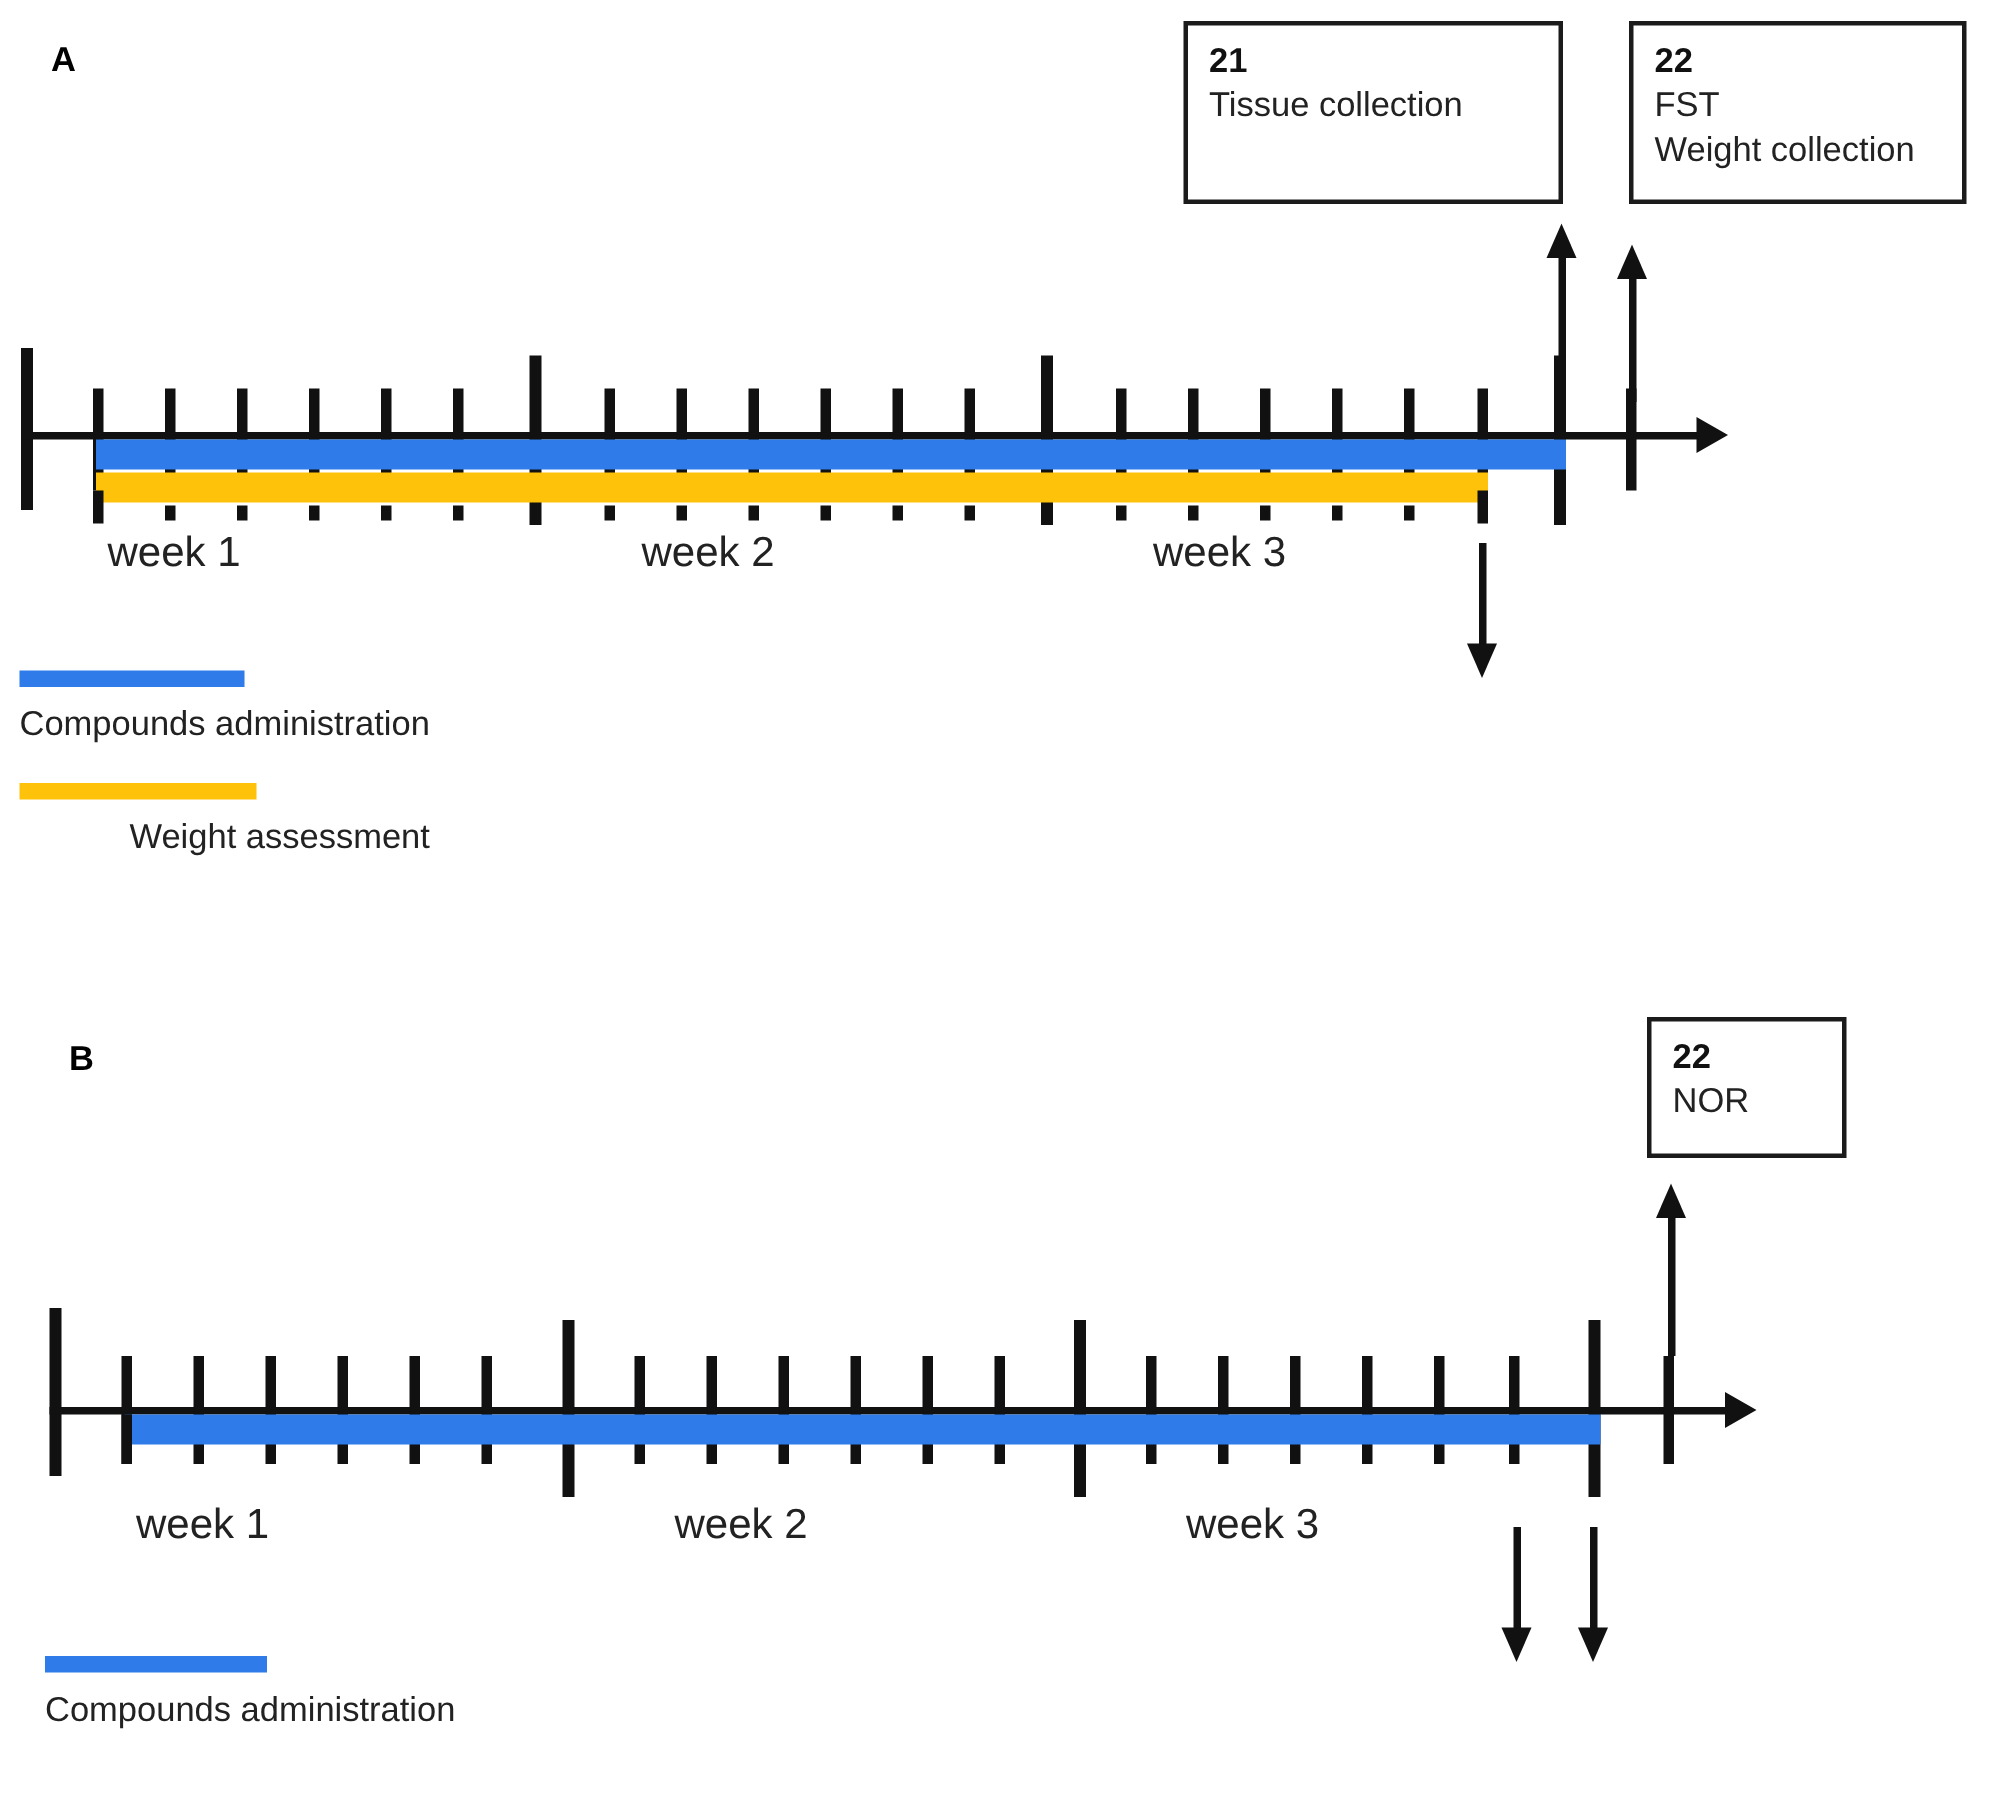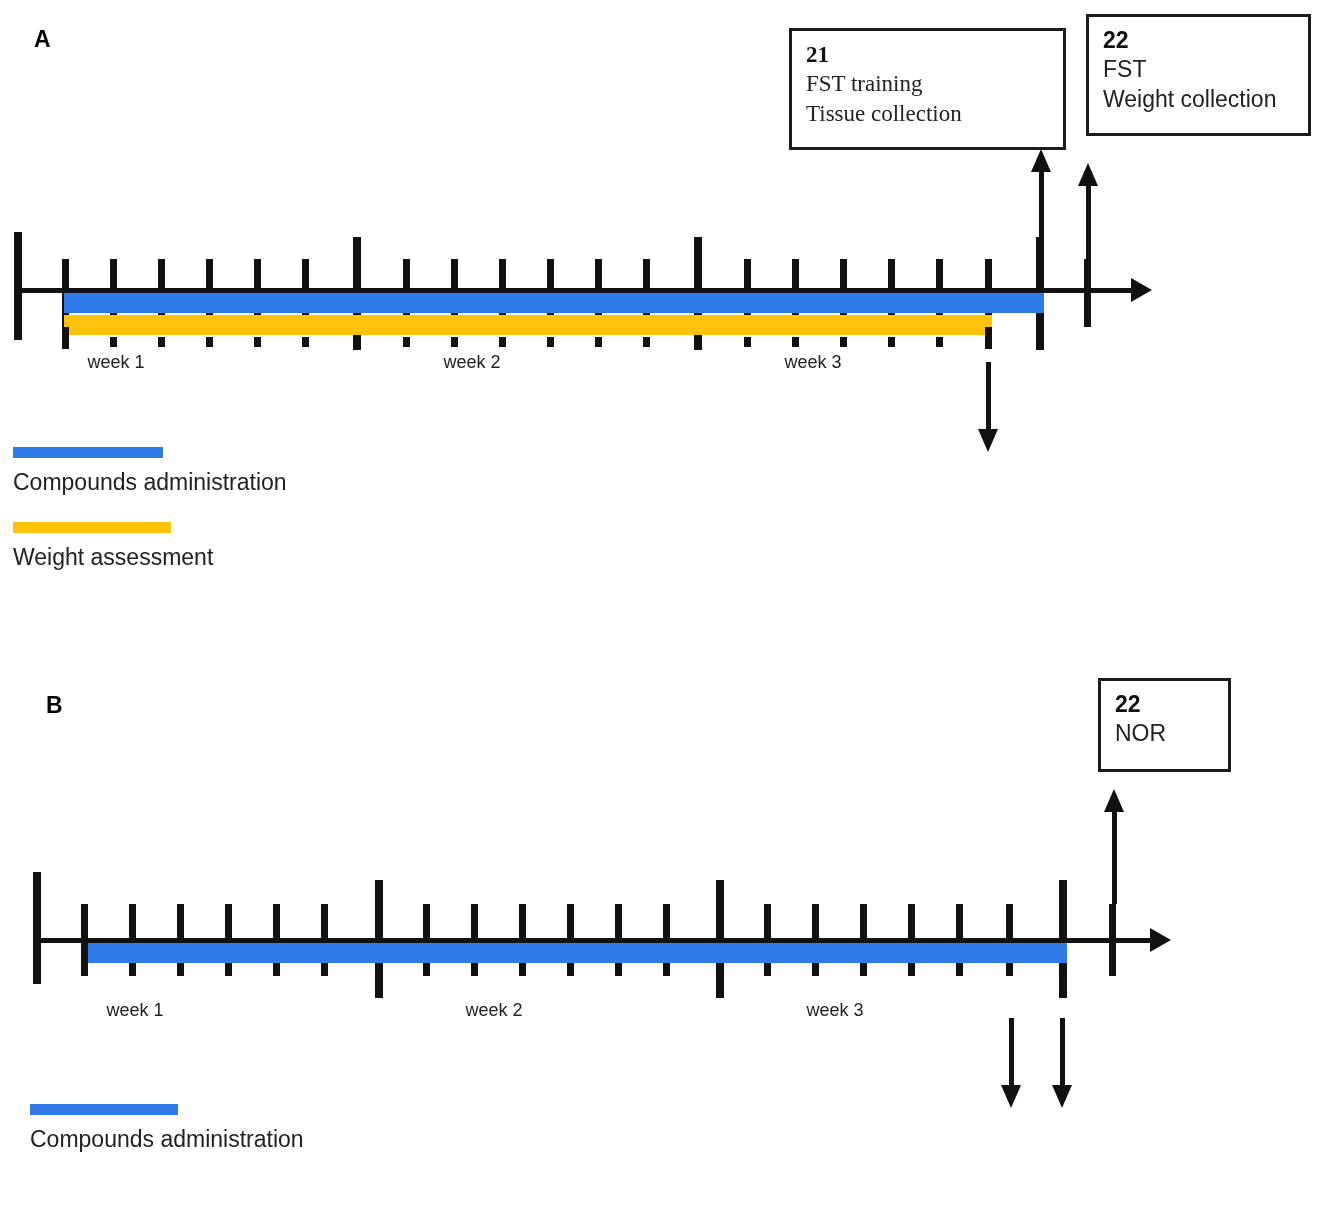--- a/index.html
+++ b/index.html
@@ -74,21 +74,21 @@
   .tick-major { width: 8px; }
   .tick-minor { width: 7px; }
   .tick-stub  { width: 7px; }
 
   
   .bar-blue   { background: #2f7bea; }
   .bar-yellow { background: #ffc20a; }
 
   
   .week-label {
-    font-size: 18px;
+    font-size: 28px;
     color: #222;
     white-space: nowrap;
     text-align: center;
   }
 
   
   .conn {
     position: absolute;
   }
   .conn .shaft {
@@ -128,23 +128,22 @@
     white-space: nowrap;
   }
 </style>
 </head>
 <body>
 
 <div id="stage">
 
   <div class="abs panel-letter" style="left:34px; top:28px;">A</div>
 
-  <div class="abs event-box" style="left:789px; top:28px; width:277px; height:122px;font-family:Liberation Serif, serif;">
+  <div class="abs event-box" style="left:789px; top:14px; width:253px; height:122px;">
     <div class="ev-day">21</div>
-    <div class="ev-line">FST training</div>
     <div class="ev-line">Tissue collection</div>
   </div>
 
   <div class="abs event-box" style="left:1086px; top:14px; width:225px; height:122px;">
     <div class="ev-day">22</div>
     <div class="ev-line">FST</div>
     <div class="ev-line">Weight collection</div>
   </div>
 
   <div class="conn" style="left:1031px; top:149px; width:21px; height:135px;">
@@ -226,21 +225,21 @@
     <div class="shaft" style="top:0; height:70px;"></div>
     <div class="head-down"></div>
   </div>
 
 
   <div class="abs" style="left:13px; top:447px;">
     <div>
       <div class="legend-swatch" style="width:150px; background:#2f7bea;"></div>
       <div class="legend-text" style="margin-top:11px;">Compounds administration</div>
     </div>
-    <div style="margin-top:26px;">
+    <div style="margin-top:26px;text-align:right;">
       <div class="legend-swatch" style="width:158px; background:#ffc20a;"></div>
       <div class="legend-text" style="margin-top:11px;">Weight assessment</div>
     </div>
   </div>
 
   <div class="abs panel-letter" style="left:46px; top:694px;">B</div>
 
   <div class="abs event-box" style="left:1098px; top:678px; width:133px; height:94px;">
     <div class="ev-day">22</div>
     <div class="ev-line">NOR</div>

